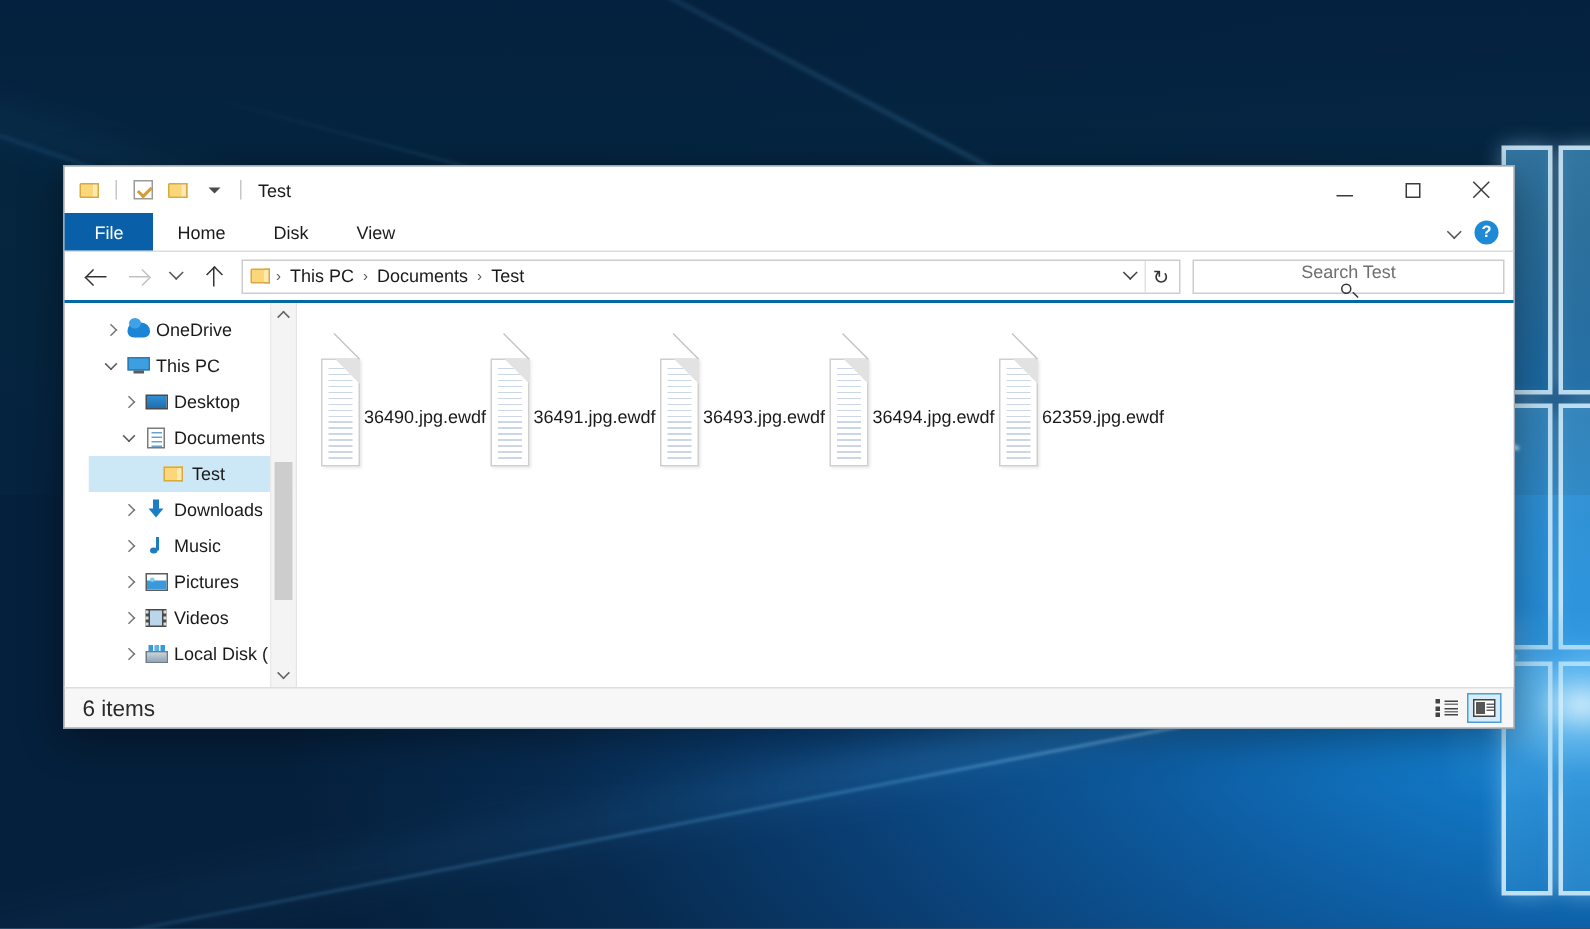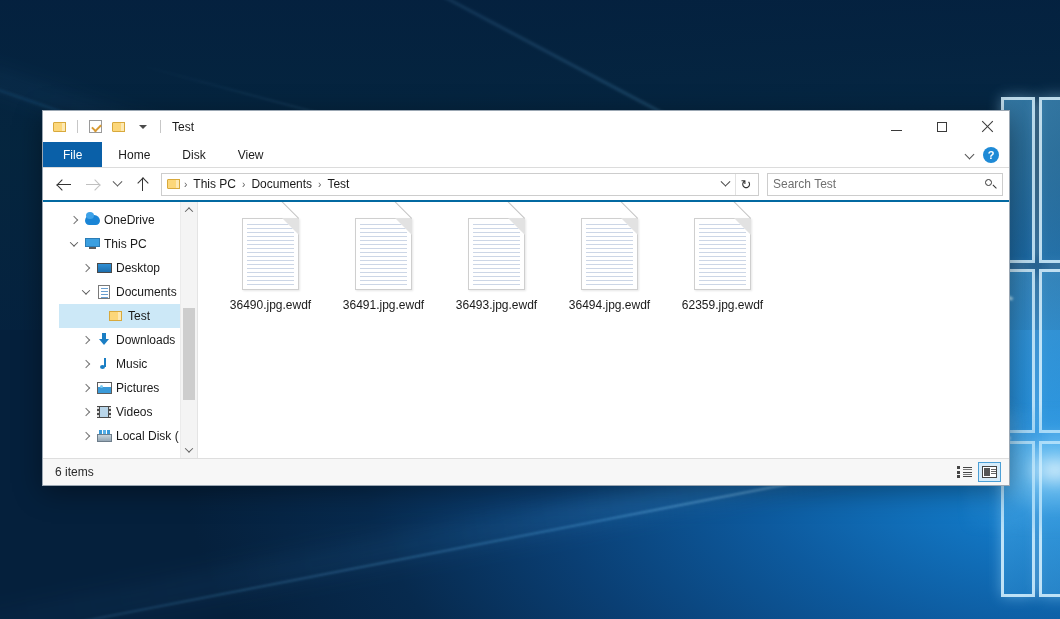--- a/index.html
+++ b/index.html
@@ -410,30 +410,31 @@
     transform: rotate(45deg) translate(-2px,-2px);
   }
   .addr-refresh {
     width: 20px; height: 21px;
     display: flex; align-items: center; justify-content: center;
     border-left: 1px solid #e2e2e2;
     font-size: 13px;
     color: #333;
   }
   .searchbox {
-    width: 236px;
+    width: 208px;
     height: 23px;
     border: 1px solid #cdcdcd;
     background: #fff;
     display: flex;
     align-items: center;
     justify-content: space-between;
     padding: 0 5px;
     margin-left: 6px;
     box-sizing: border-box;
+    flex-direction: column;
   }
   .search-ph {
     font-size: 12px;
     color: #6f6f6f;
   }
   .search-ico {
     position: relative;
     width: 13px; height: 13px;
   }
   .search-ico::before {
@@ -750,21 +751,21 @@
   }
   .file-grid {
     display: flex;
     flex-wrap: wrap;
     align-content: flex-start;
   }
   .file-item {
     width: 113px;
     height: 120px;
     display: flex;
-    flex-direction: column;
+    flex-direction: row;
     align-items: center;
     cursor: default;
     padding-top: 2px;
   }
   .doc-icon {
     width: 57px;
     height: 72px;
     position: relative;
     margin-bottom: 7px;
   }
@@ -823,21 +824,21 @@
     height: 26px;
     background: #f7f7f7;
     border-top: 1px solid #dedede;
     display: flex;
     align-items: center;
     justify-content: space-between;
     padding: 0 8px 0 12px;
     flex: none;
   }
   .status-text {
-    font-size: 12px;
+    font-size: 15px;
     color: #2a2a2a;
   }
   .view-btns {
     display: flex;
     gap: 2px;
     align-items: center;
   }
   .view-btn {
     width: 23px; height: 20px;
     display: flex; align-items: center; justify-content: center;

